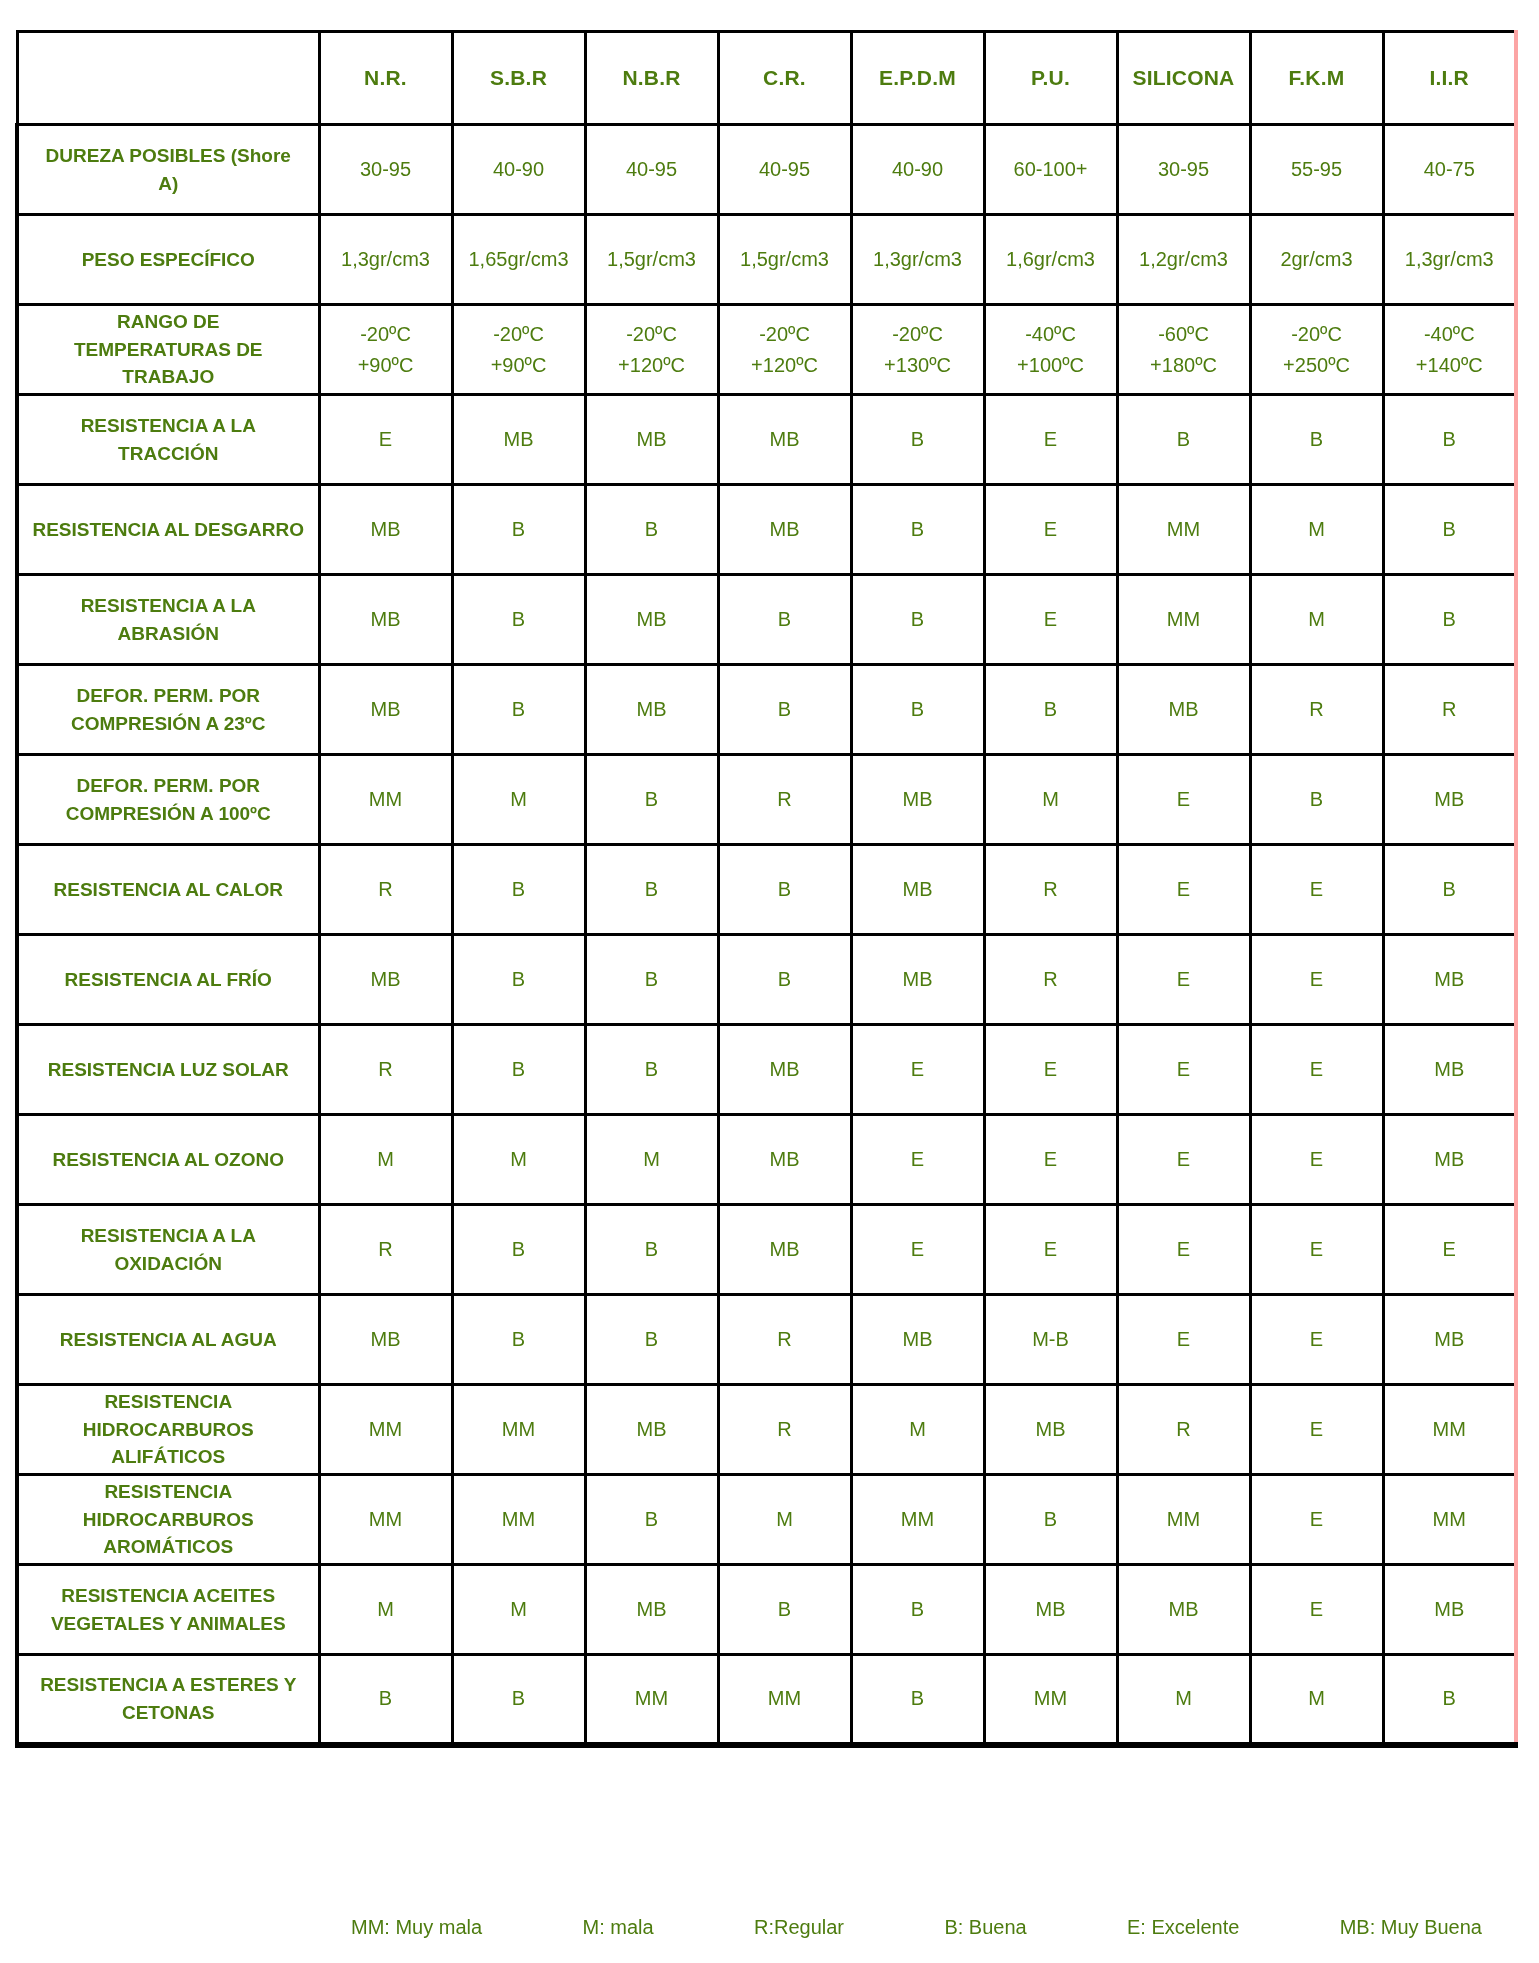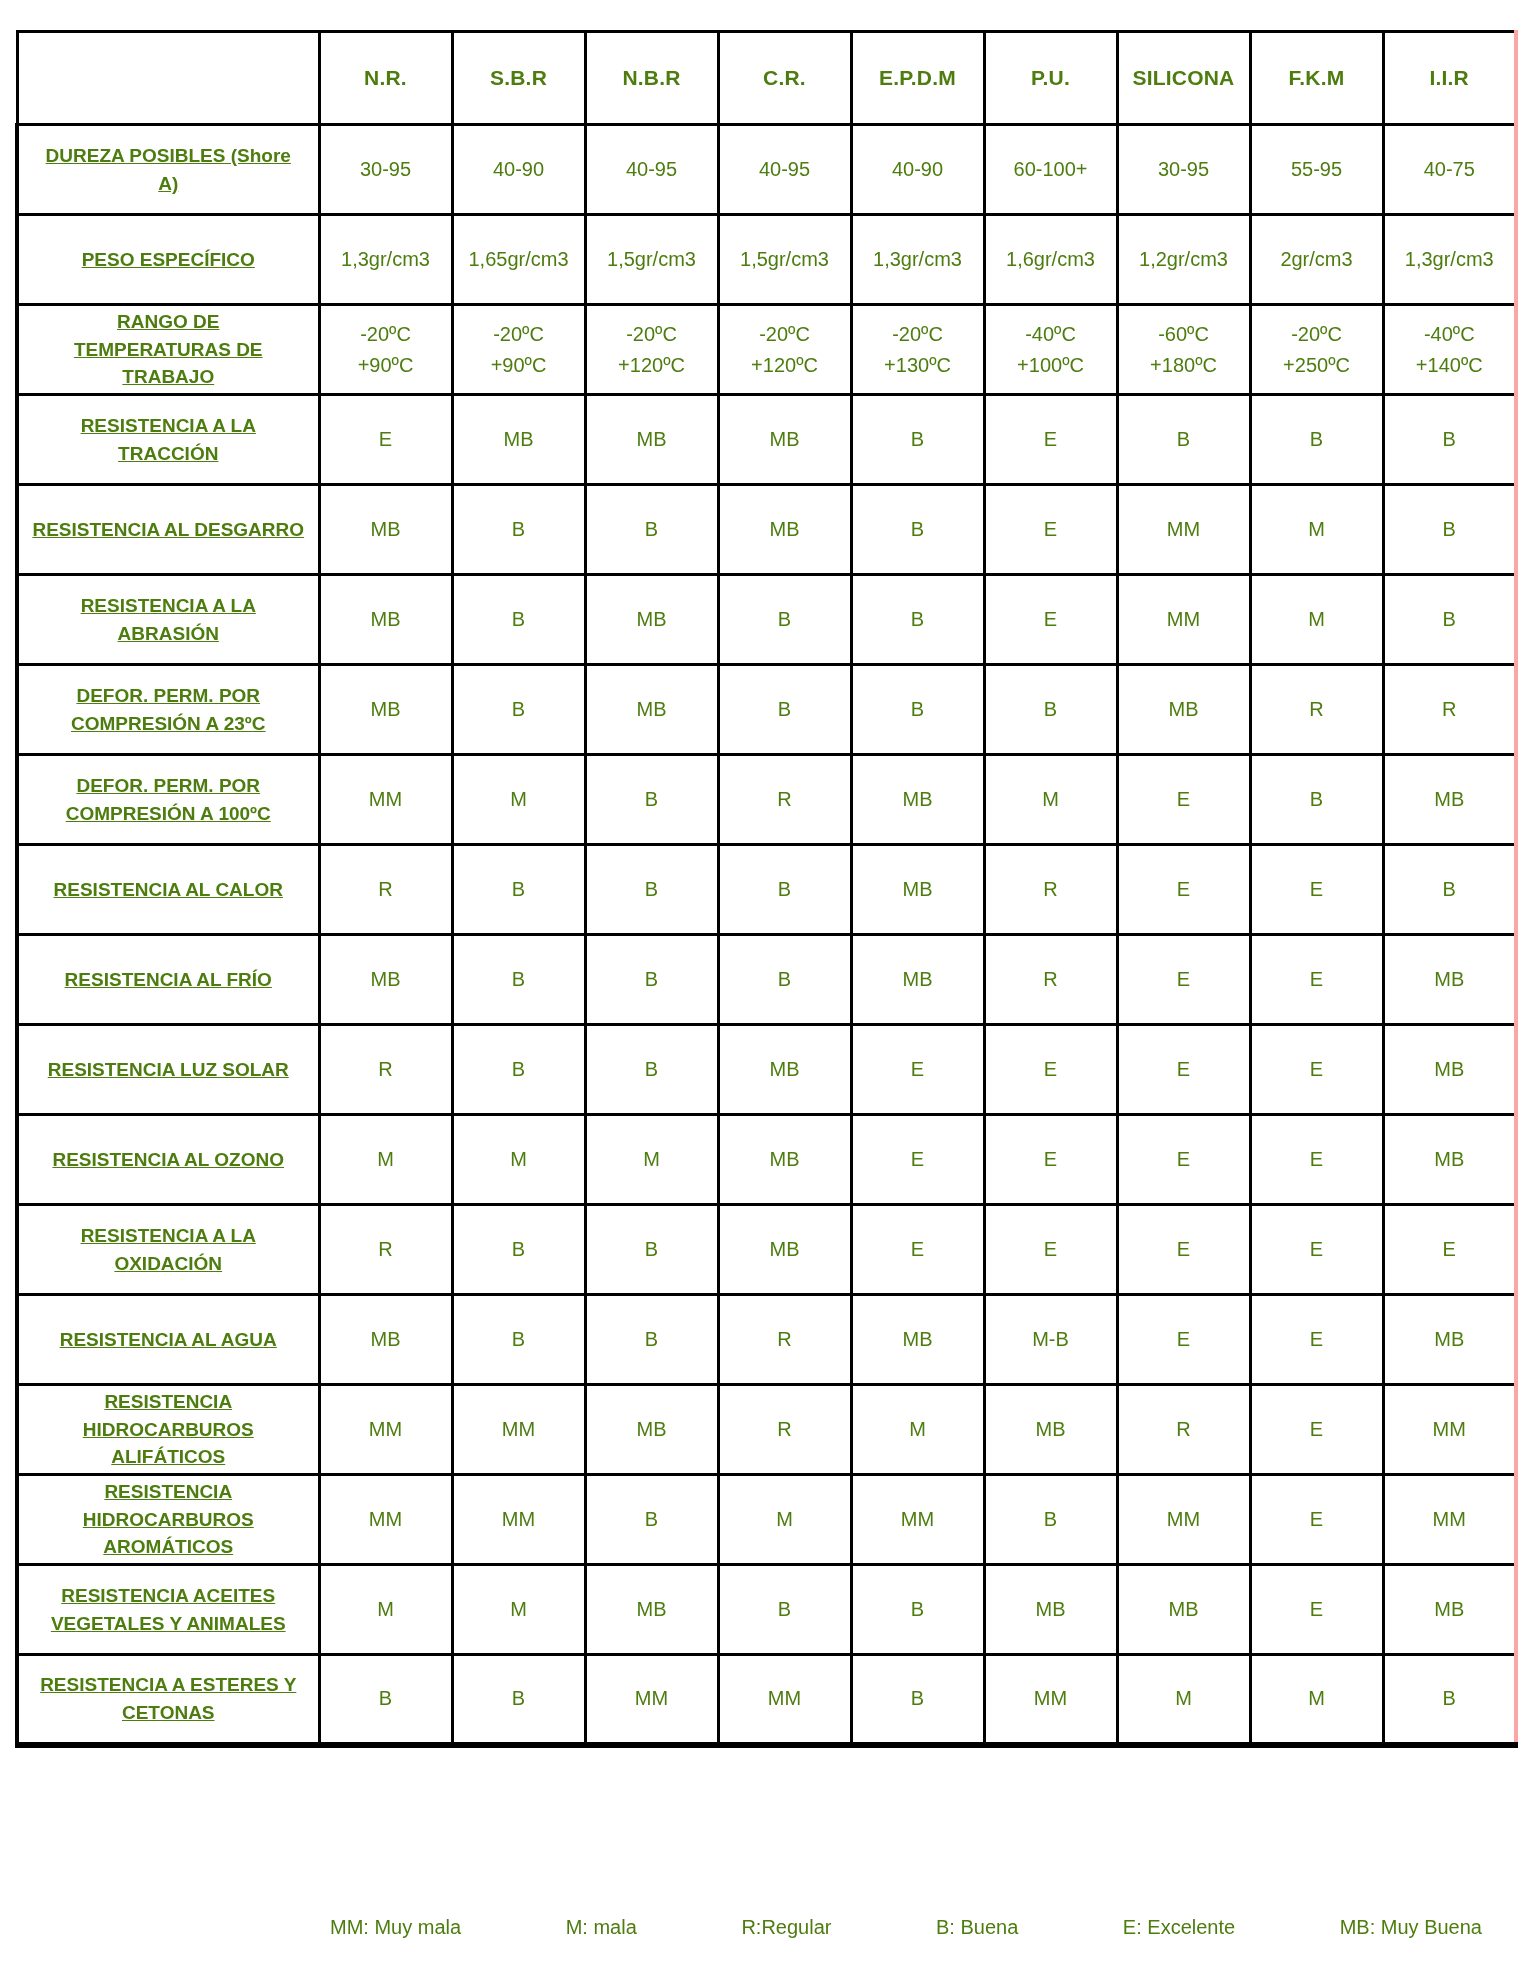--- a/index.html
+++ b/index.html
@@ -28,34 +28,33 @@
   thead th{border-top:4px solid #000;height:90px;font-size:21px;font-weight:bold;letter-spacing:.2px;}
   thead th:last-child, tbody td:last-child{border-right:4px solid #fca5a5;text-align:center;}
   tbody td.label{border-left:4px solid #000;}
   tbody tr:last-child td{border-bottom:6px solid #000;}
   th.corner{border:none;background:#fff;}
   tbody tr{height:90px;}
   td.label{
     font-weight:bold;
     font-size:19px;
     line-height:1.45;
-    text-decoration:underline;
   }
   td.val{
     font-size:20px;
     font-weight:400;
     line-height:1.55;
   }
   .legend{
     position:absolute;
     left:330px;top:1916px;width:1152px;
     display:flex;justify-content:space-between;align-items:center;
     font-size:20px;font-weight:400;
   }
-  .legend span{white-space:nowrap;}
+  .legend span{white-space:nowrap;margin-left:21px;}
 </style>
 </head>
 <body>
 
 <div class="page">
 
   <table class="props">
     <colgroup>
       <col style="width:302px">
       <col style="width:133px">

